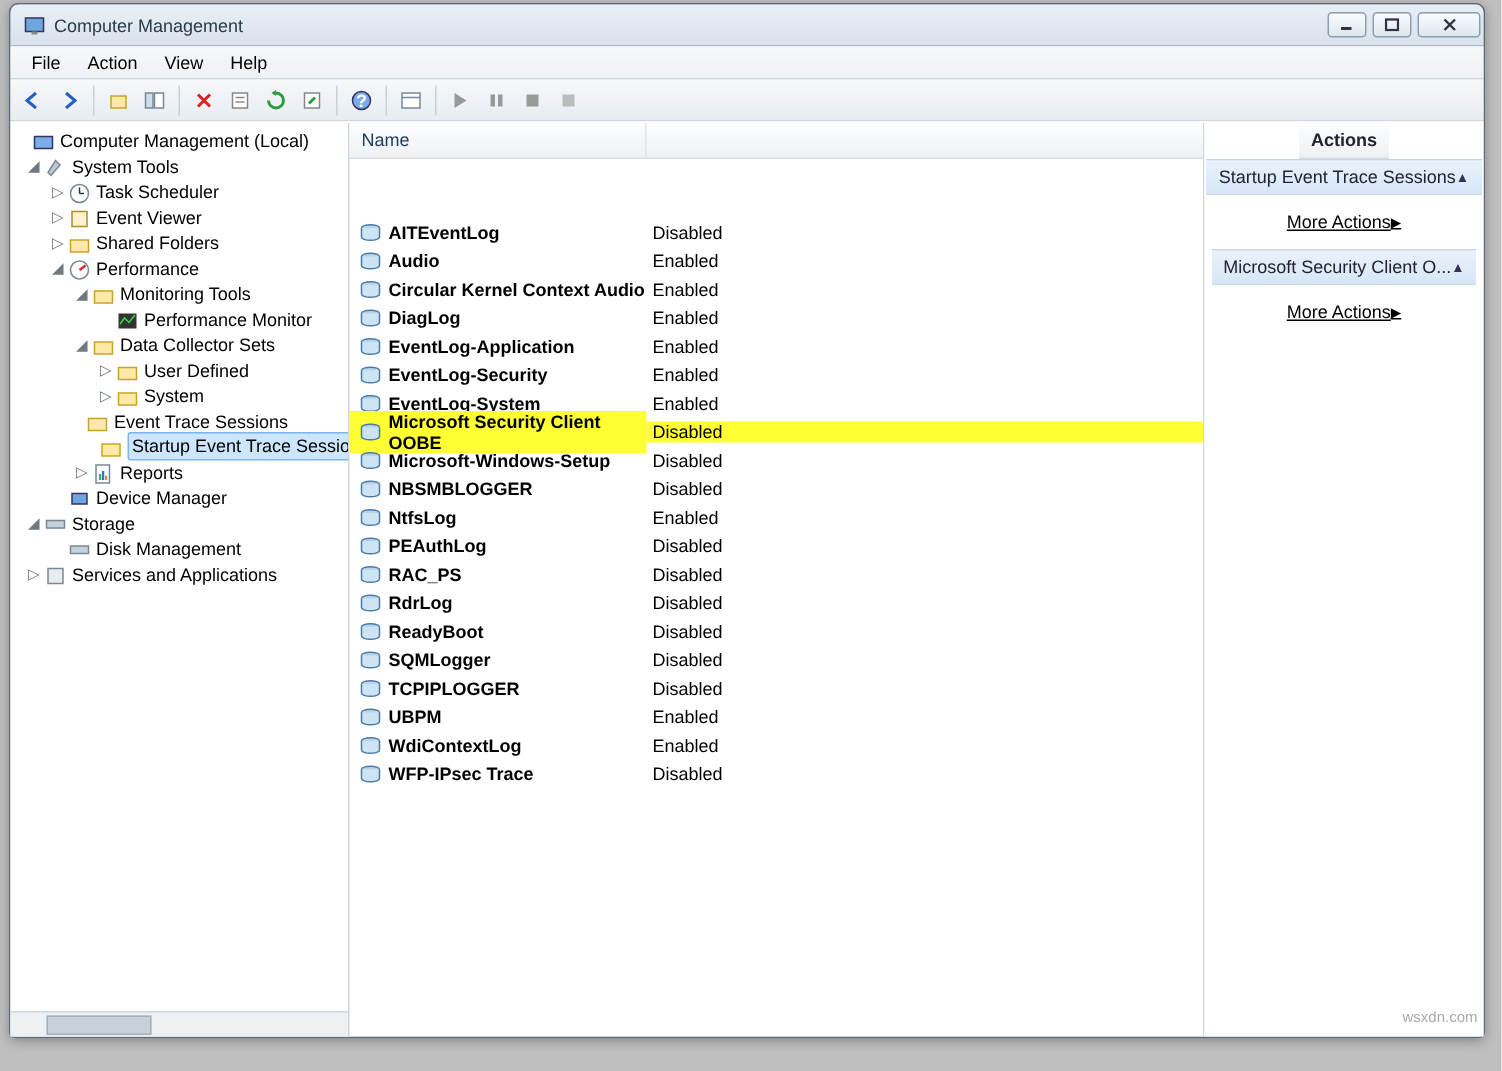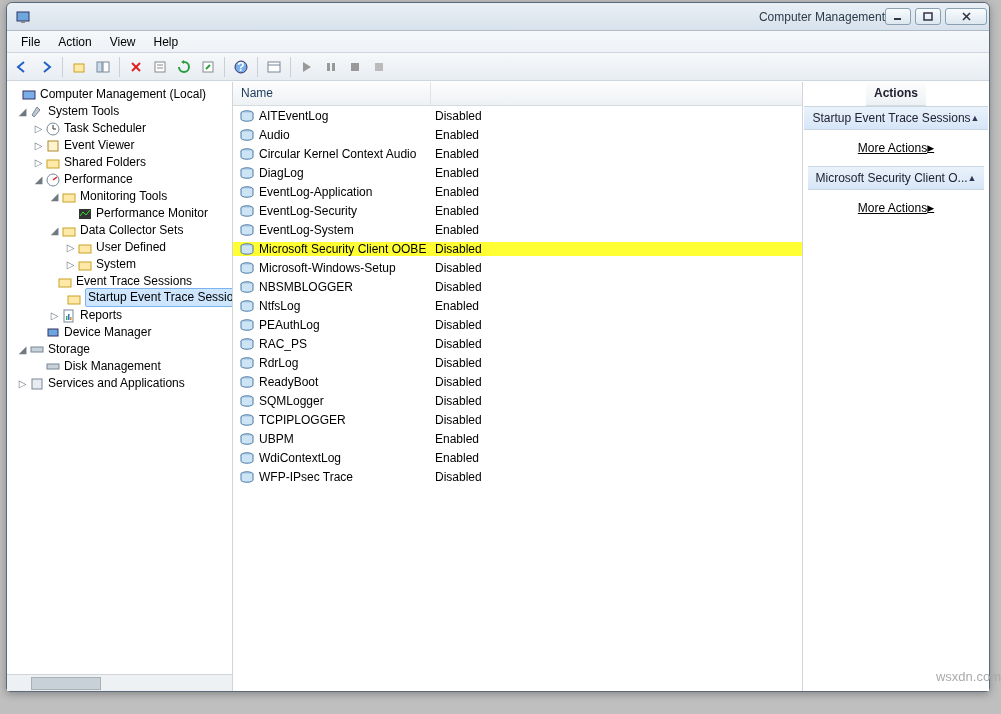--- a/index.html
+++ b/index.html
@@ -2,21 +2,21 @@
 <html><head>
 <meta charset="utf-8">
 <style>
 * { box-sizing: border-box; margin: 0; padding: 0; font-family: "Segoe UI", Tahoma, sans-serif; font-size: 12px; }
 body { background: #bfbfbf; width: 1001px; height: 714px; overflow: hidden; position: relative; }
 
 .window { position: absolute; left: 6px; top: 2px; width: 984px; height: 690px; background: #f4f4f4; border: 1px solid #5a6a7a; border-radius: 6px 6px 4px 4px; box-shadow: 0 2px 8px rgba(0,0,0,.3); display: flex; flex-direction: column; }
 
 .titlebar { height: 28px; background: linear-gradient(#e9eff5, #d8e2ec); border-bottom: 1px solid #b0bac4; display: flex; align-items: center; padding: 0 2px 0 8px; border-radius: 6px 6px 0 0; }
 .titlebar .ticon { width: 16px; height: 16px; margin-right: 5px; }
-.titlebar .ttxt { flex: 1; color: #2a3a4a; text-align: right; }
+.titlebar .ttxt { flex: 1; color: #2a3a4a; }
 .winbtns { display: flex; gap: 4px; }
 .winbtn { width: 26px; height: 17px; border: 1px solid #8aa0b0; border-radius: 3px; background: linear-gradient(#f8fbfe,#dde7ef); display: flex; align-items: center; justify-content: center; color: #445; font-size: 11px; cursor: default; }
 .winbtn.close { width: 42px; }
 
 .menubar { height: 22px; background: linear-gradient(#f6f8fa,#eef2f6); border-bottom: 1px solid #cfd6dd; display: flex; align-items: center; padding-left: 6px; gap: 2px; }
 .menubar span { padding: 2px 8px; cursor: default; }
 
 .toolbar { height: 28px; background: linear-gradient(#f6f8fa,#e8edf2); border-bottom: 1px solid #cfd6dd; display: flex; align-items: center; padding: 0 4px; gap: 2px; }
 .tb { width: 22px; height: 22px; display: flex; align-items: center; justify-content: center; border: 1px solid transparent; cursor: default; }
 .tbsep { width: 1px; height: 20px; background: #c8d0d8; margin: 0 3px; }
@@ -25,38 +25,38 @@
 
 .leftpane { width: 226px; border-right: 1px solid #d0d5da; display: flex; flex-direction: column; background: #fff; overflow: hidden; }
 .tree { flex: 1; padding: 4px 0 0 0; overflow: hidden; white-space: nowrap; }
 .node { display: flex; align-items: flex-end; height: 17px; line-height: 17px; padding-right: 4px; cursor: default; }
 .exp { width: 11px; text-align: center; color: #707880; font-size: 10px; margin-right: 1px; }
 .nicon { width: 16px; height: 16px; margin-right: 3px; display: inline-flex; align-items: center; justify-content: center; font-size: 11px; }
 .sel { background: #cde6fd; border: 1px solid #7bb4f0; border-radius: 2px; }
 .hscroll { height: 17px; border-top: 1px solid #d0d5da; background: #eef1f4; display:flex; }
 .hscroll .bar{ width:70px; height:13px; margin:2px 0 0 24px; background:#c8d0d8; border:1px solid #a8b0b8;}
 
-.midpane { flex: 1; border-right: 1px solid #d0d5da; display: flex; flex-direction: column; }
+.midpane { flex: 1; border-right: 1px solid #d0d5da; display: flex; flex-direction: column; gap: 39px; }
 .colhdr { height: 24px; background: linear-gradient(#fdfdfe,#eef1f4); border-bottom: 1px solid #d6dbe0; display: flex; }
 .colhdr > div { padding: 4px 8px; border-right: 1px solid #e0e4e8; color: #1a3a5a; }
 .list { flex: 1; overflow: auto; }
 .row { display: flex; align-items: center; height: 19px; }
-.row .c1 { width: 198px; padding-left: 6px; display: flex; align-items: center; }
+.row .c1 { width: 198px; padding-left: 6px; display: flex; align-items: center; font-weight: bold; }
 .row .c2 { flex: 1; padding-left: 4px; }
 .row .ic { width: 16px; height: 14px; margin-right: 4px; }
 .row.hl .c1, .row.hl .c2 { background: #ffff33; }
 
 .rightpane { width: 186px; display: flex; flex-direction: column; background: #fff; align-items: center; }
 .rhdr { height: 24px; background: linear-gradient(#fdfdfe,#eef1f4); border-bottom: 1px solid #d6dbe0; padding: 4px 8px; font-weight: bold; color: #223; }
 .rsec { background: linear-gradient(#eaf2fb,#d6e6f7); height: 24px; display: flex; align-items: center; padding: 0 8px; border-top: 1px solid #c8d6e4; border-bottom: 1px solid #c8d6e4; color: #223; }
 .rsec .caret { margin-left: auto; font-size: 9px; color:#335; }
 .ritem { height: 36px; display:flex; align-items:center; padding:0 22px; cursor:default;text-decoration:underline;}
 .ritem .arr{ margin-left:auto; font-size:9px;}
 
-.watermark { position: absolute; right: 0; bottom: 30px; color: #aaa; font-size: 13px; }
+.watermark { position: absolute; right: 16px; bottom: 30px; color: #aaa; font-size: 10px; }
 
 svg { display:block; }
 </style>
 </head>
 <body>
 
 <div class="window">
 
   <div class="titlebar">
     <span class="ticon">

